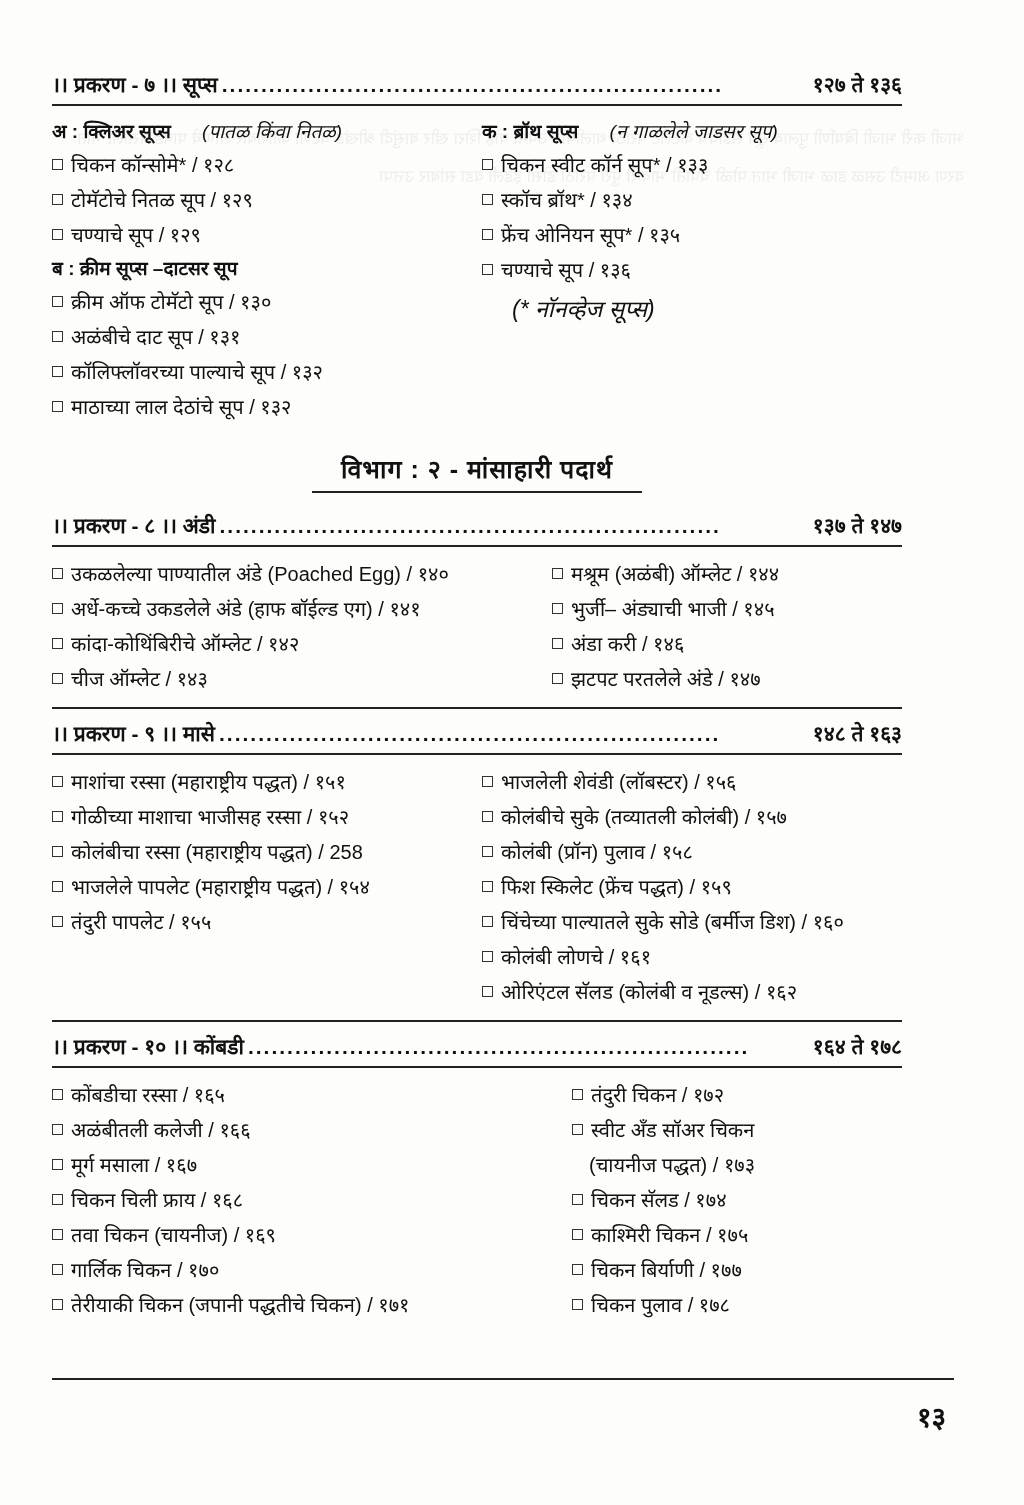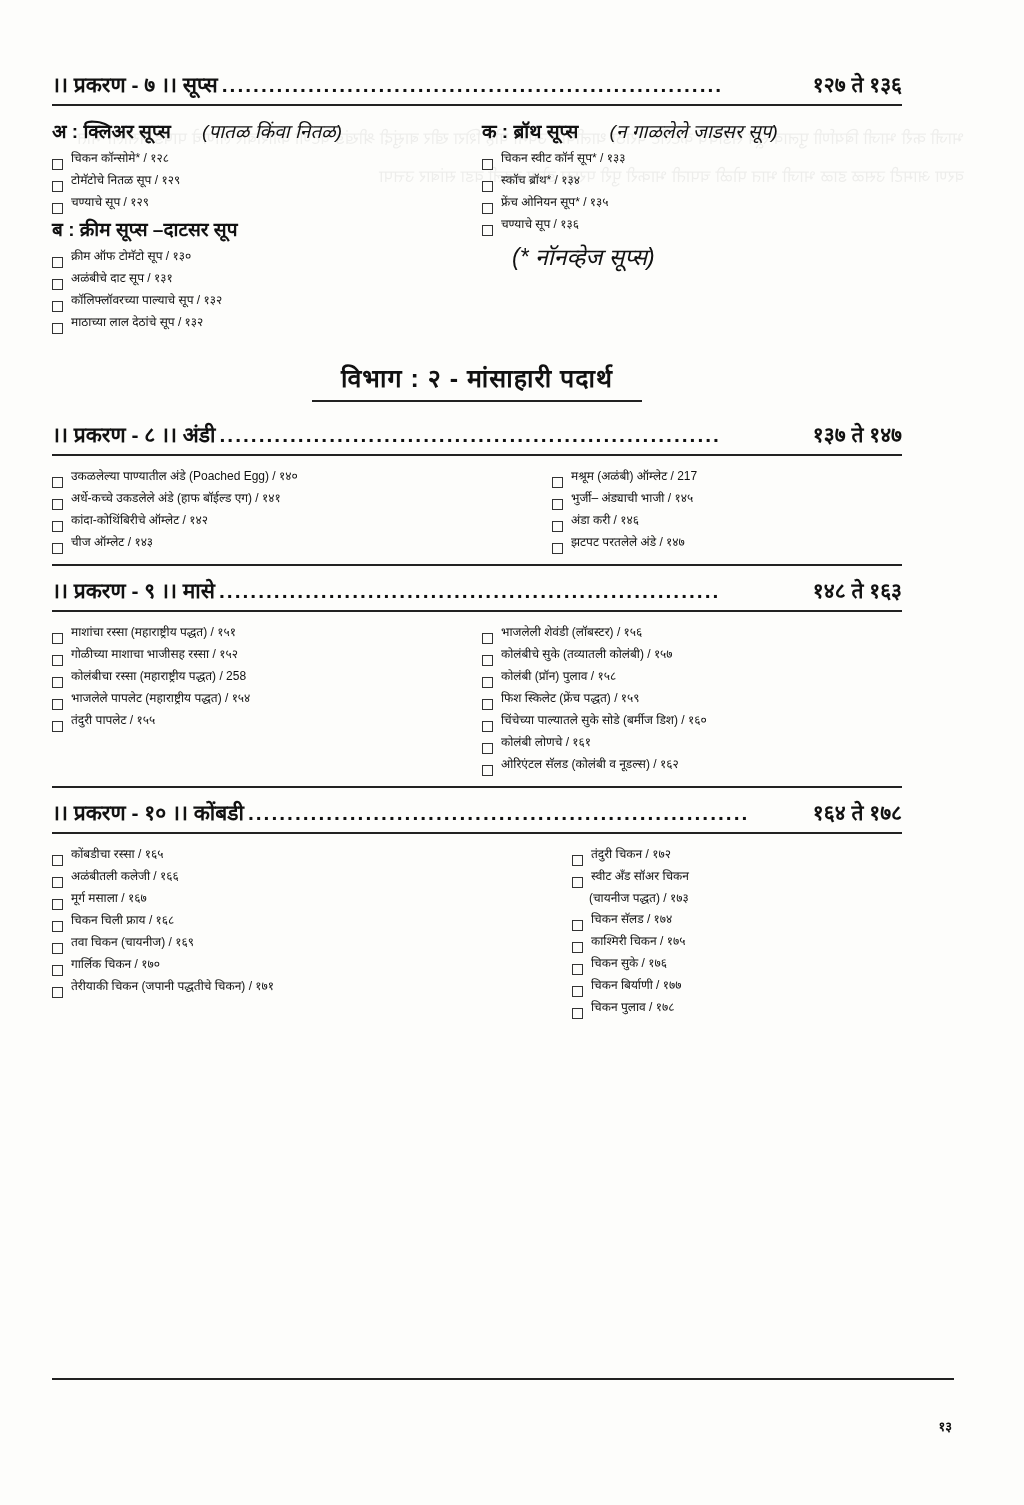--- a/index.html
+++ b/index.html
@@ -86,21 +86,21 @@
     font-weight: bold;
     margin: 2px 0 4px 0;
   }
   .group-head .ital {
     font-style: italic;
     font-weight: normal;
     margin-left: 26px;
   }
 
   .item {
-    font-size: 12px;
+    font-size: 20px;
     line-height: 1.75;
     display: flex;
     align-items: flex-start;
     gap: 8px;
   }
   .box {
     display: inline-block;
     width: 9px;
     height: 9px;
     border: 1px solid #333;
@@ -126,23 +126,23 @@
     font-size: 23px;
     font-style: italic;
     margin-left: 30px;
     margin-top: 4px;
   }
 
   .block { margin-bottom: 10px; }
 
   .page-number {
     position: absolute;
-    right: 72px;
+    right: 78px;
     bottom: 70px;
-    font-size: 13px;
+    font-size: 28px;
     font-weight: bold;
   }
   .bottom-rule {
     position: absolute;
     left: 52px;
     right: 70px;
     bottom: 125px;
     border-top: 2px solid #222;
   }
 </style>
@@ -255,21 +255,21 @@
             <span class="item-text">कांदा-कोथिंबिरीचे ऑम्लेट / १४२</span>
           </div>
           <div class="item">
             <span class="box"></span>
             <span class="item-text">चीज ऑम्लेट / १४३</span>
           </div>
         </div>
         <div class="col" style="width:350px">
           <div class="item">
             <span class="box"></span>
-            <span class="item-text">मश्रूम (अळंबी) ऑम्लेट / 217</span>
+            <span class="item-text">मश्रूम (अळंबी) ऑम्लेट / १४४</span>
           </div>
           <div class="item">
             <span class="box"></span>
             <span class="item-text">भुर्जी– अंड्याची भाजी / १४५</span>
           </div>
           <div class="item">
             <span class="box"></span>
             <span class="item-text">अंडा करी / १४६</span>
           </div>
           <div class="item">
@@ -399,24 +399,20 @@
           <div class="item">
             <span class="box"></span>
             <span class="item-text">चिकन सॅलड / १७४</span>
           </div>
           <div class="item">
             <span class="box"></span>
             <span class="item-text">काश्मिरी चिकन / १७५</span>
           </div>
           <div class="item">
             <span class="box"></span>
-            <span class="item-text">चिकन सुके / १७६</span>
-          </div>
-          <div class="item">
-            <span class="box"></span>
             <span class="item-text">चिकन बिर्याणी / १७७</span>
           </div>
           <div class="item">
             <span class="box"></span>
             <span class="item-text">चिकन पुलाव / १७८</span>
           </div>
         </div>
       </div>
     </div>
 

